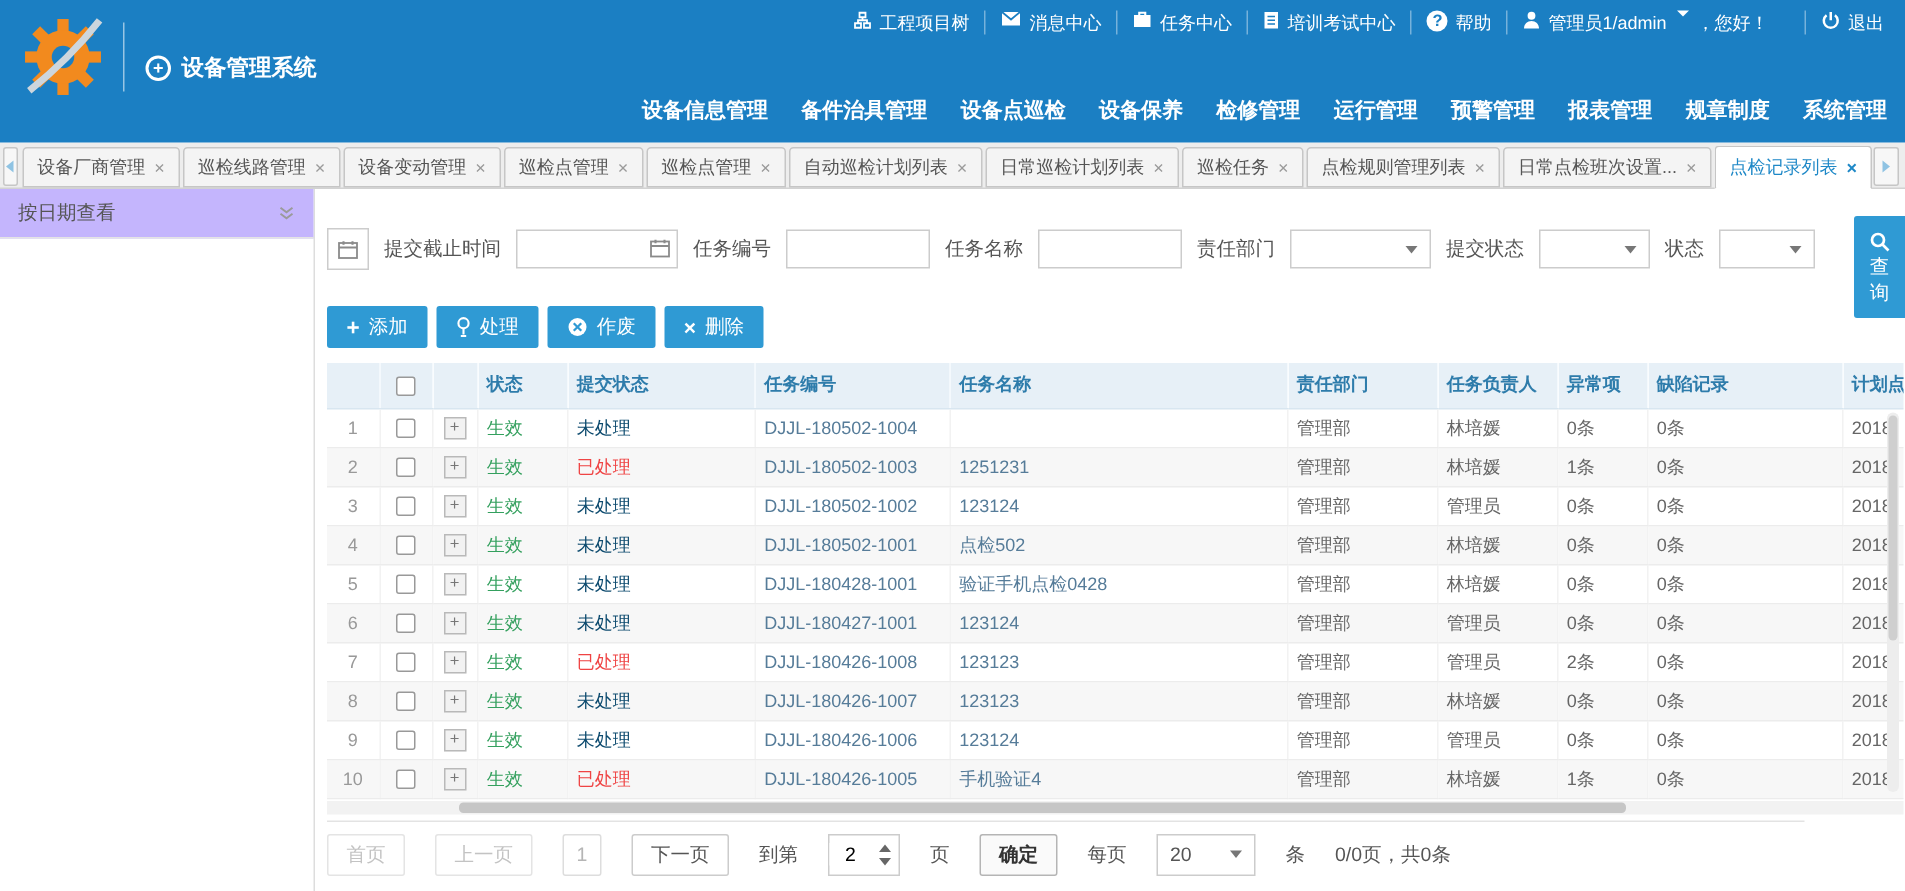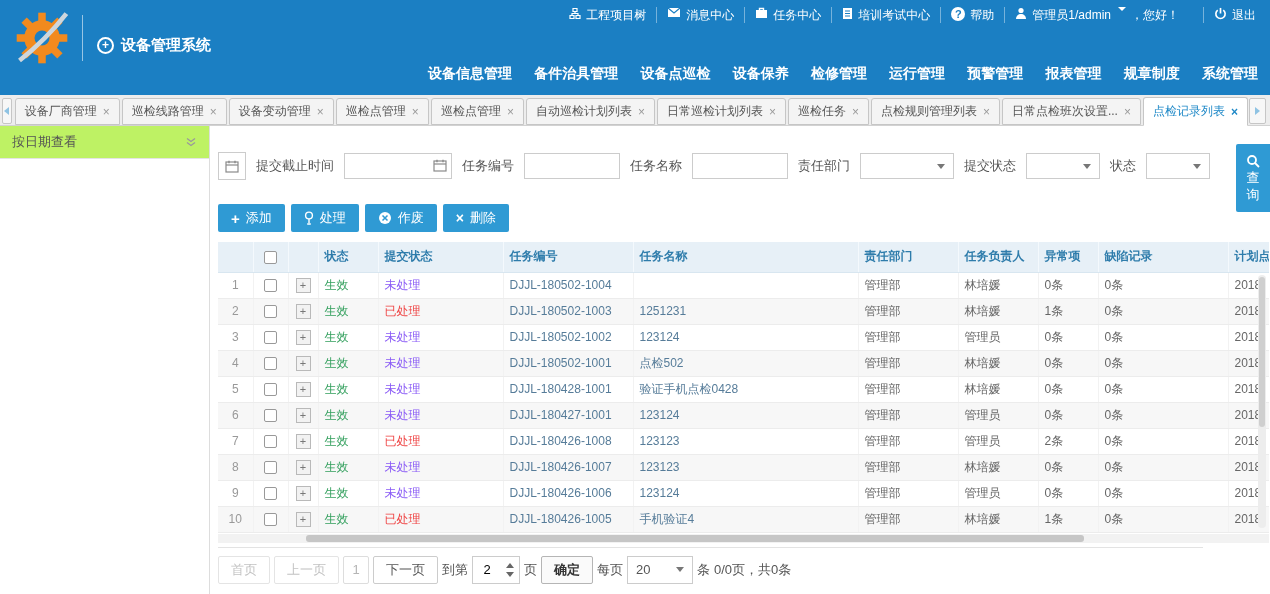--- a/index.html
+++ b/index.html
@@ -43,21 +43,21 @@
     display:flex; align-items:center; padding:0 9px; gap:6px; color:#555; font-size:12px; white-space:nowrap; cursor:pointer; }
   .tab .tab-x { color:#9a9a9a; font-size:12px; }
   .tab.active { background:#fff; color:#1e88c7; height:29px; margin-bottom:-1px; border-bottom:1px solid #fff; }
   .tab.active .tab-x { color:#1e88c7; font-weight:bold; }
   .tab-bar-end { margin-left:auto; display:flex; }
 
   
   .workspace { display:flex; height:468px; }
   .sidebar { width:210px; border-right:1px solid #ddd; background:#fff; }
   .side-item { height:33px; display:flex; align-items:center; justify-content:space-between;
-    padding:12px 12px; border-bottom:1px solid #e4e4e4; color:#555; font-size:13px; background:#bef264; cursor:pointer; }
+    padding:12px 12px; border-bottom:1px solid #e4e4e4; color:#555; font-size:13px; background:#c4b5fd; cursor:pointer; }
   .side-item .chev { display:none; }
   .side-item.down .chev-down { display:block; }
   .side-item.up .chev-up { display:block; }
 
   .main { flex:1; position:relative; min-width:0; }
 
   
   .filter-bar { display:flex; align-items:center; gap:10px; padding:26px 44px 0 8px; font-size:13px; color:#555; }
   .f-label { white-space:nowrap; }
   .t-input { height:26px; border:1px solid #ccc; width:96px; padding:0 6px; font-size:12px; background:#fff; }
@@ -92,31 +92,31 @@
   tbody td { height:26px; font-size:12px; color:#666; padding:0 6px; border-bottom:1px solid #ececec;
     border-right:1px solid #f2f2f2; overflow:hidden; white-space:nowrap; }
   tbody tr:nth-child(even) { background:#f7f7f7; }
   .cell-no { color:#999; text-align:center; }
   .c-center { text-align:center; }
   .checkbox { width:13px; height:13px; border:1px solid #999; border-radius:2px; background:#fff;
     display:inline-block; vertical-align:middle; cursor:pointer; }
   .expander { width:15px; height:15px; border:1px solid #b9b9b9; background:#f2f2f2; color:#777;
     font-size:11px; line-height:13px; text-align:center; display:inline-block; cursor:pointer; }
   .status-ok { color:#34a05e;margin-top:20px; }
-  .pending { color:#8b5cf6; }
+  .pending { color:#0c4a6e; }
   .done { color:#ef4444; }
   .c-taskno, .c-taskname { color:#567c99; }
   .vscroll { position:absolute; right:3px; top:33px; width:8px; height:253px; background:#ededed; border-radius:4px; }
   .vthumb { position:absolute; top:2px; left:1px; width:6px; height:150px; background:#cfcfcf; border-radius:3px; }
   .hscroll { margin-left:8px; width:1051px; height:9px; background:#f2f2f2; position:relative; margin-top:1px; }
   .hthumb { position:absolute; left:88px; top:1px; width:778px; height:7px; background:#c6c6c6; border-radius:3px; cursor:pointer; }
 
   
   .pagination { margin:4px 0 0 8px; padding-top:8px; border-top:1px solid #e3e3e3; display:flex;
-    align-items:center; gap:4px; font-size:13px; color:#555; width:985px; }
+    align-items:center; gap:20px; font-size:13px; color:#555; width:985px; }
   .pg-btn { height:28px; padding:0 12px; border:1px solid #ccc; background:#fff; font-size:13px; color:#555;
     display:flex; align-items:center; border-radius:2px; cursor:pointer; white-space:nowrap; }
   .pg-btn.disabled { color:#c3c3c3; border-color:#e4e4e4; cursor:default; }
   .pg-num { width:26px; justify-content:center; padding:0; color:#b5b5b5; border-color:#ddd; }
   .spin { display:flex; border:1px solid #ccc; height:28px; align-items:center; background:#fff; }
   .spin input { width:28px; border:none; text-align:center; font-size:13px; outline:none; }
   .spin-arrows { display:flex; flex-direction:column; gap:4px; padding:0 5px; cursor:pointer; }
   .sp-up { width:0; height:0; border-left:4px solid transparent; border-right:4px solid transparent; border-bottom:5px solid #666; }
   .sp-dn { width:0; height:0; border-left:4px solid transparent; border-right:4px solid transparent; border-top:5px solid #666; }
   .pg-confirm { font-weight:bold; border-color:#b5b5b5; background:#fafafa; color:#333;font-family:Liberation Mono, monospace; }

